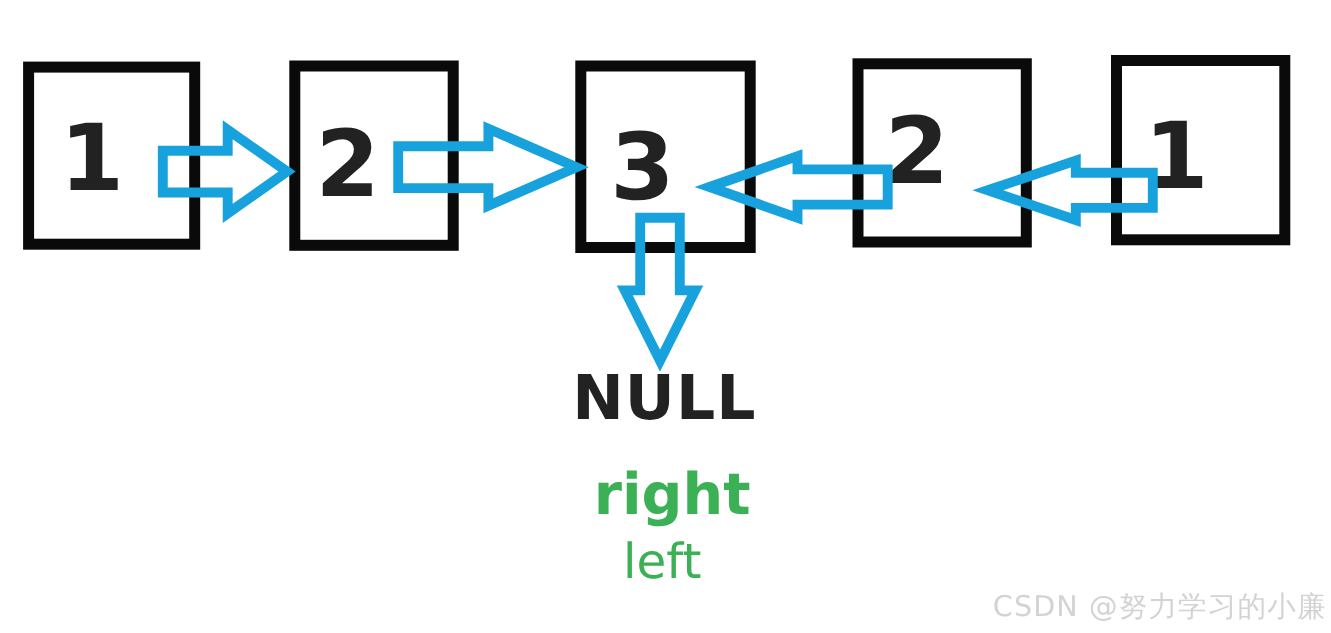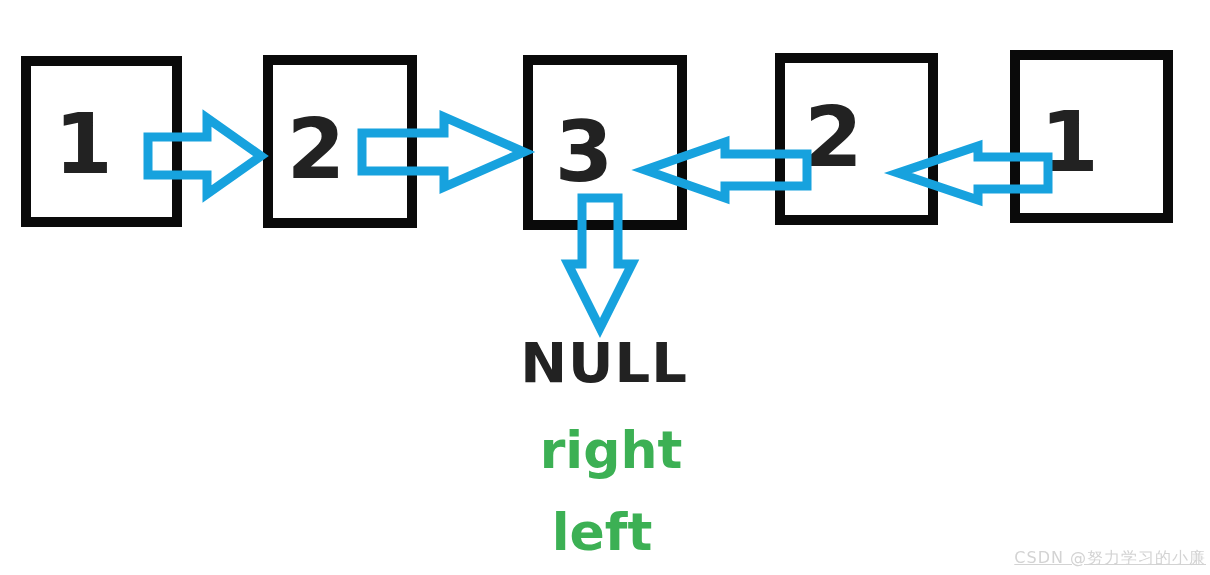--- a/index.html
+++ b/index.html
@@ -42,25 +42,25 @@
   .null-label{
     left:454px;top:335px;width:300px;
     font-size:56px;font-weight:bold;color:var(--dark,#1f1f1f);letter-spacing:1px;
   }
   .right-label{
     left:461px;top:424px;width:300px;
     font-size:52px;font-weight:bold;color:var(--green,#3cb054);
   }
   .left-label{
     left:452px;top:489px;width:300px;
-    font-size:52px;font-weight:bold;color:var(--green,#3cb054);margin-top:17px;
+    font-size:44px;font-weight:normal;color:var(--green,#3cb054);
   }
   .watermark{
     position:absolute;right:4px;bottom:6px;
-    font-size:16px;color:var(--wm,#d3d3d3);letter-spacing:1px;text-decoration:underline;
+    font-size:26px;color:var(--wm,#d3d3d3);letter-spacing:1px;
   }
 </style>
 </head>
 <body>
 
 <div class="stage">
 
   <div class="node-box box-1">
     <span class="node-value v1">1</span>
   </div>

